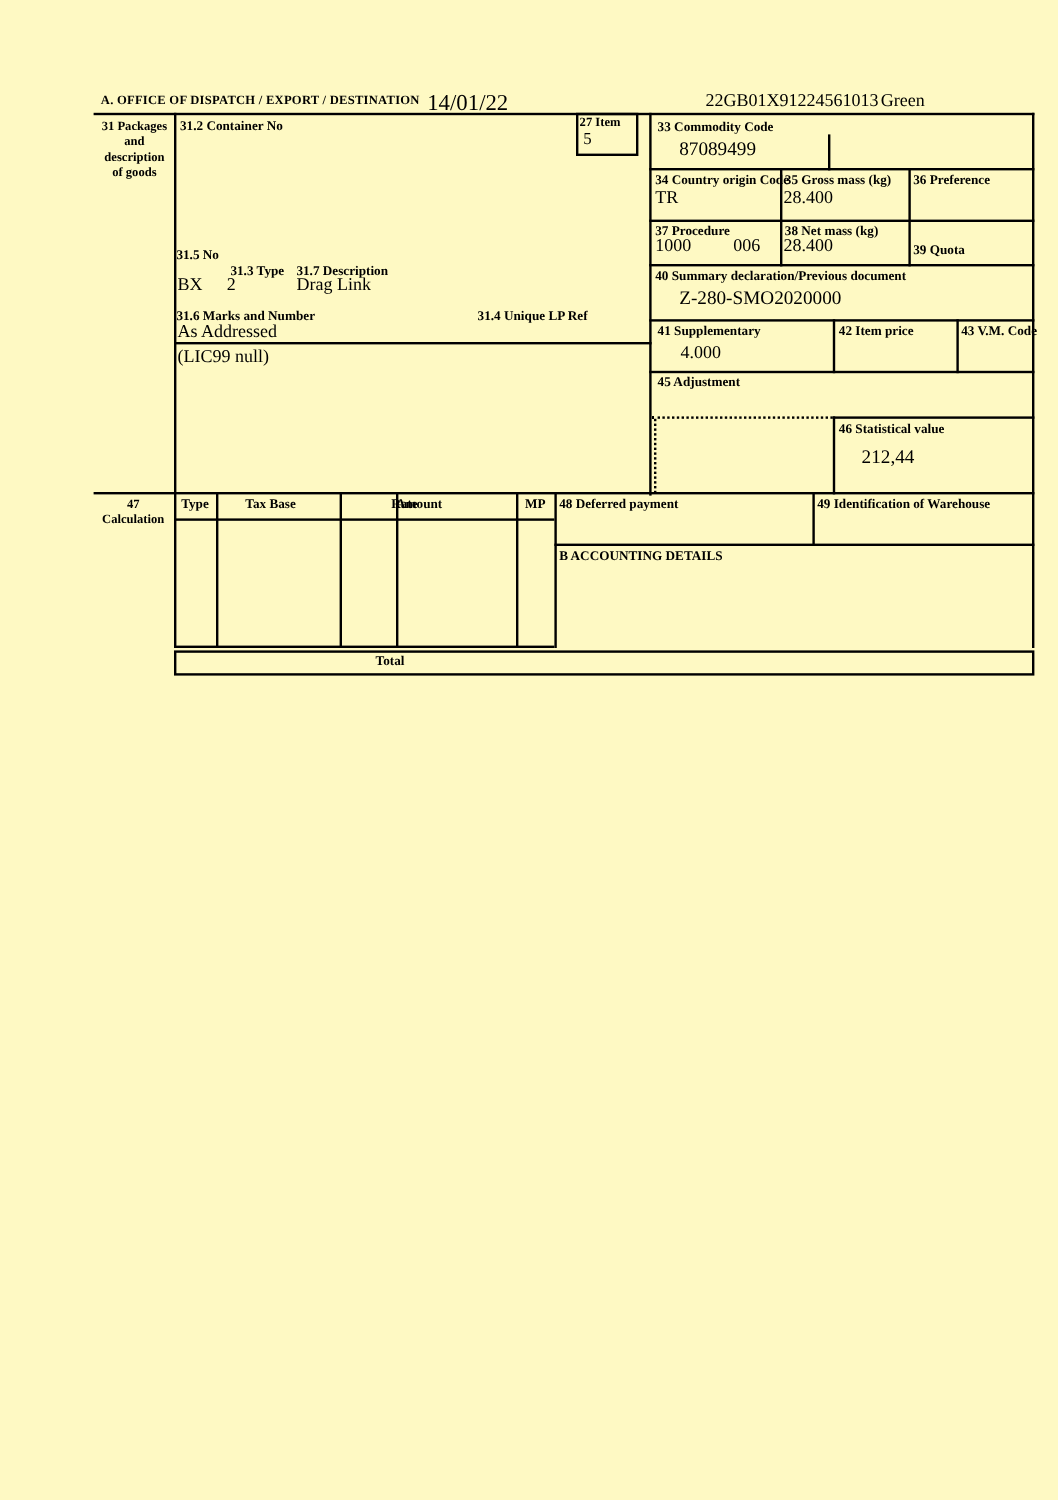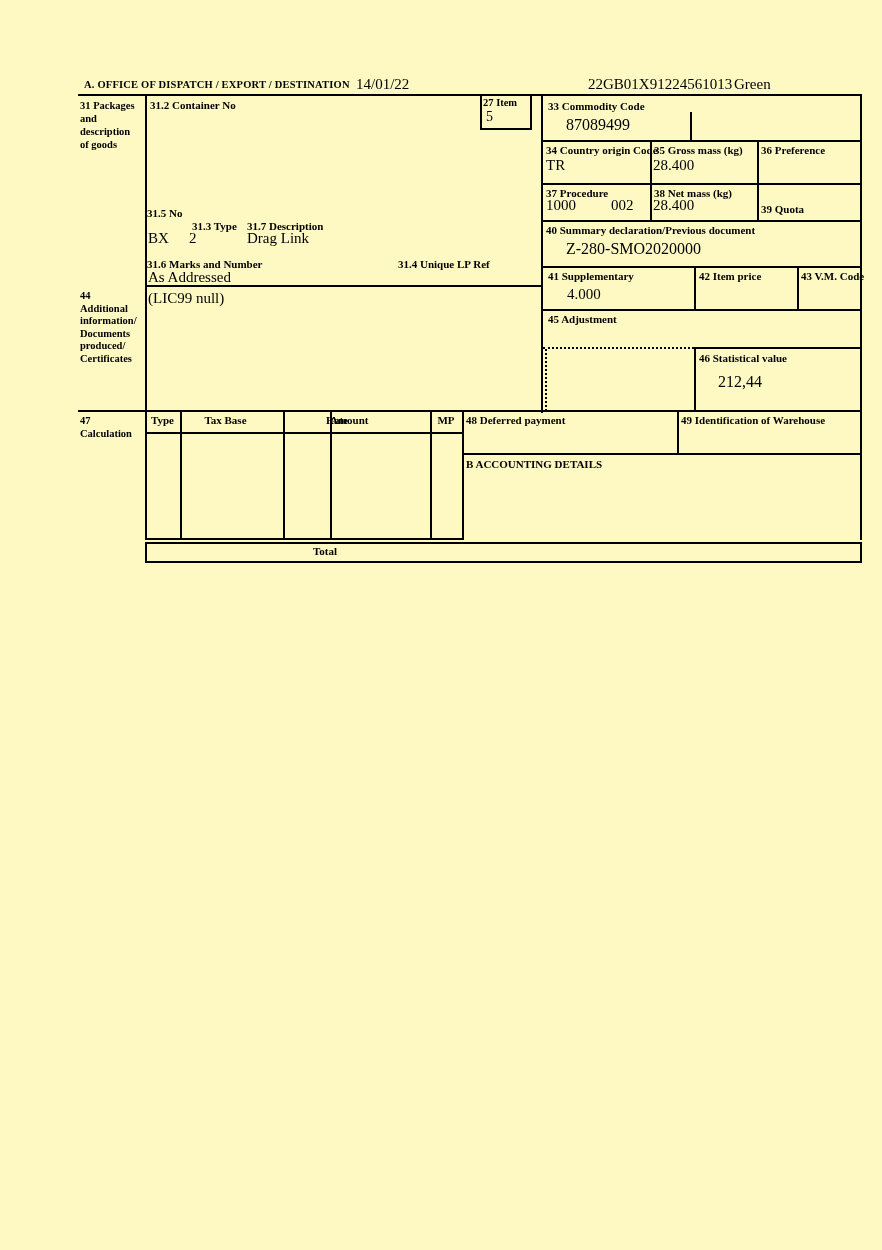--- a/index.html
+++ b/index.html
@@ -2,21 +2,21 @@
 <html><head>
 <meta charset="utf-8">
 <style>
   html,body{margin:0;padding:0;background:#fff;}
   #page{position:relative;width:882px;height:1250px;background:#fef9c3;color:#000;
         font-family:"Liberation Serif",serif;overflow:hidden;}
   .ln{position:absolute;background:#000;}
   .lbl{position:absolute;font-weight:bold;font-size:11px;line-height:1.1;white-space:nowrap;}
   .val{position:absolute;font-size:15px;line-height:1.1;white-space:nowrap;}
   .val16{position:absolute;font-size:16px;line-height:1.1;white-space:nowrap;}
-  .side{position:absolute;font-weight:bold;font-size:10.5px;line-height:1.25;white-space:pre-line;}
+  .side{position:absolute;font-weight:bold;font-size:10.5px;line-height:1.25;white-space:pre-line;text-align:center;}
   .th{position:absolute;font-weight:bold;font-size:11px;top:414px;}
   
   #tl{left:78px;top:94px;width:784px;height:2px;}
   #vL{left:145px;top:94px;width:2px;height:446px;}
   #vM{left:541px;top:94px;width:2px;height:319px;}
   #vR{left:860px;top:94px;width:2px;height:446px;}
   #h287{left:145px;top:285px;width:398px;height:2px;}
   #h411{left:78px;top:410px;width:784px;height:2px;}
   #h142{left:541px;top:140px;width:321px;height:2px;}
   #h185{left:541px;top:183px;width:321px;height:2px;}
@@ -38,21 +38,21 @@
   #v180{left:180px;top:410px;width:2px;height:130px;}
   #v283{left:283px;top:410px;width:2px;height:130px;}
   #v330{left:330px;top:410px;width:2px;height:130px;}
   #v430{left:430px;top:410px;width:2px;height:130px;}
   #v462{left:462px;top:410px;width:2px;height:130px;}
   #h455{left:462px;top:453px;width:400px;height:2px;}
   #v677{left:677px;top:410px;width:2px;height:45px;}
   #totalRow{position:absolute;left:145px;top:542px;width:717px;height:21px;border:2px solid #000;box-sizing:border-box;}
   
   #hOffice{position:absolute;left:84px;top:79px;font-weight:bold;font-size:10.5px;letter-spacing:.2px;}
-  #hDate{position:absolute;left:356px;top:76px;font-size:15px;}
+  #hDate{position:absolute;left:356px;top:76px;font-size:19px;}
   #hRef{position:absolute;left:588px;top:76px;font-size:15px;}
   #hGreen{position:absolute;left:734px;top:76px;font-size:15px;}
   
   #s31{left:80px;top:99px;width:64px;}
   #s44{left:80px;top:290px;width:66px;line-height:1.2;}
   #s47{left:80px;top:414px;width:62px;}
   
   #l312{left:150px;top:99px;}
   #l32{left:483px;top:97px;font-size:10.5px;}
   #v32v{left:486px;top:109px;font-size:14px;}
@@ -125,26 +125,20 @@
   <div class="ln" id="v430"></div>
   <div class="ln" id="v462"></div>
   <div class="ln" id="h455"></div>
   <div class="ln" id="v677"></div>
   <div id="totalRow"></div>
 
   <div class="side" id="s31">31 Packages
 and
 description
 of goods</div>
-  <div class="side" id="s44">44
-Additional
-information/
-Documents
-produced/
-Certificates</div>
   <div class="side" id="s47">47
 Calculation</div>
 
   <div class="lbl" id="l312">31.2 Container No</div>
   <div class="lbl" id="l32">27 Item</div>
   <div class="val" id="v32v">5</div>
   <div class="lbl" id="l315">31.5 No</div>
   <div class="lbl" id="l313">31.3 Type</div>
   <div class="lbl" id="l317">31.7 Description</div>
   <div class="val" id="v315">BX</div>
@@ -158,21 +152,21 @@
   <div class="lbl" id="l33">33 Commodity Code</div>
   <div class="val16" id="v33v">87089499</div>
   <div class="lbl" id="l34">34 Country origin Code</div>
   <div class="val" id="v34v">TR</div>
   <div class="lbl" id="l35">35 Gross mass (kg)</div>
   <div class="val" id="v35v">28.400</div>
   <div class="lbl" id="l36">36 Preference</div>
   <div class="val" id="v36v"></div>
   <div class="lbl" id="l37">37 Procedure</div>
   <div class="val" id="v37a">1000</div>
-  <div class="val" id="v37b">002</div>
+  <div class="val" id="v37b">006</div>
   <div class="lbl" id="l38">38 Net mass (kg)</div>
   <div class="val" id="v38v">28.400</div>
   <div class="lbl" id="l39">39 Quota</div>
   <div class="val" id="v39v"></div>
   <div class="lbl" id="l40">40 Summary declaration/Previous document</div>
   <div class="val16" id="v40v">Z-280-SMO2020000</div>
   <div class="lbl" id="l41">41 Supplementary</div>
   <div class="val" id="v41v">4.000</div>
   <div class="lbl" id="l42">42 Item price</div>
   <div class="val" id="v42v"></div>

